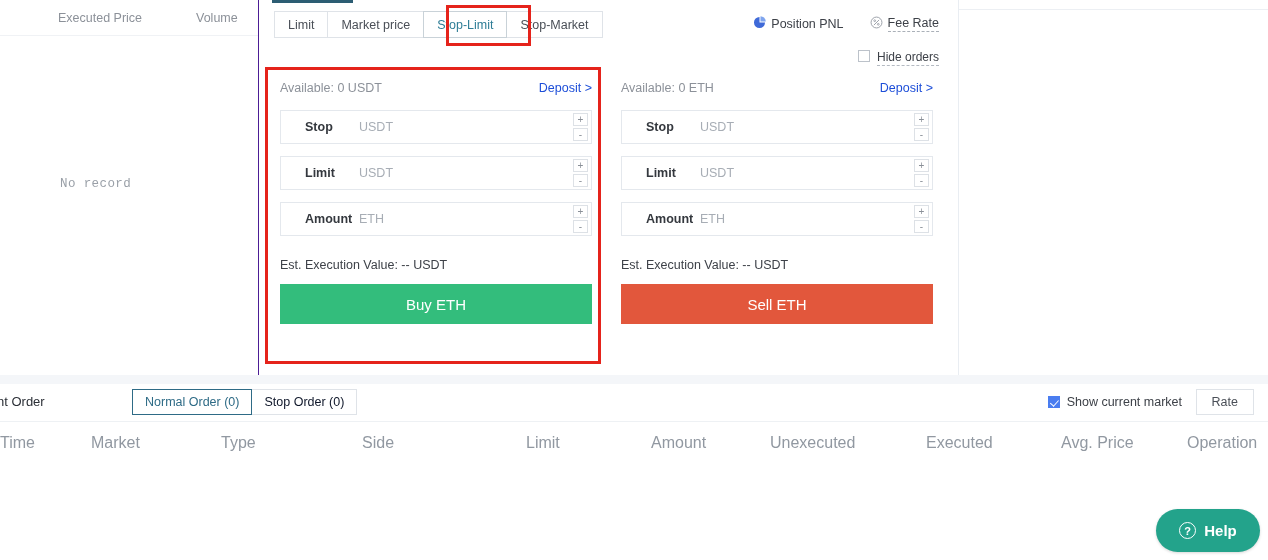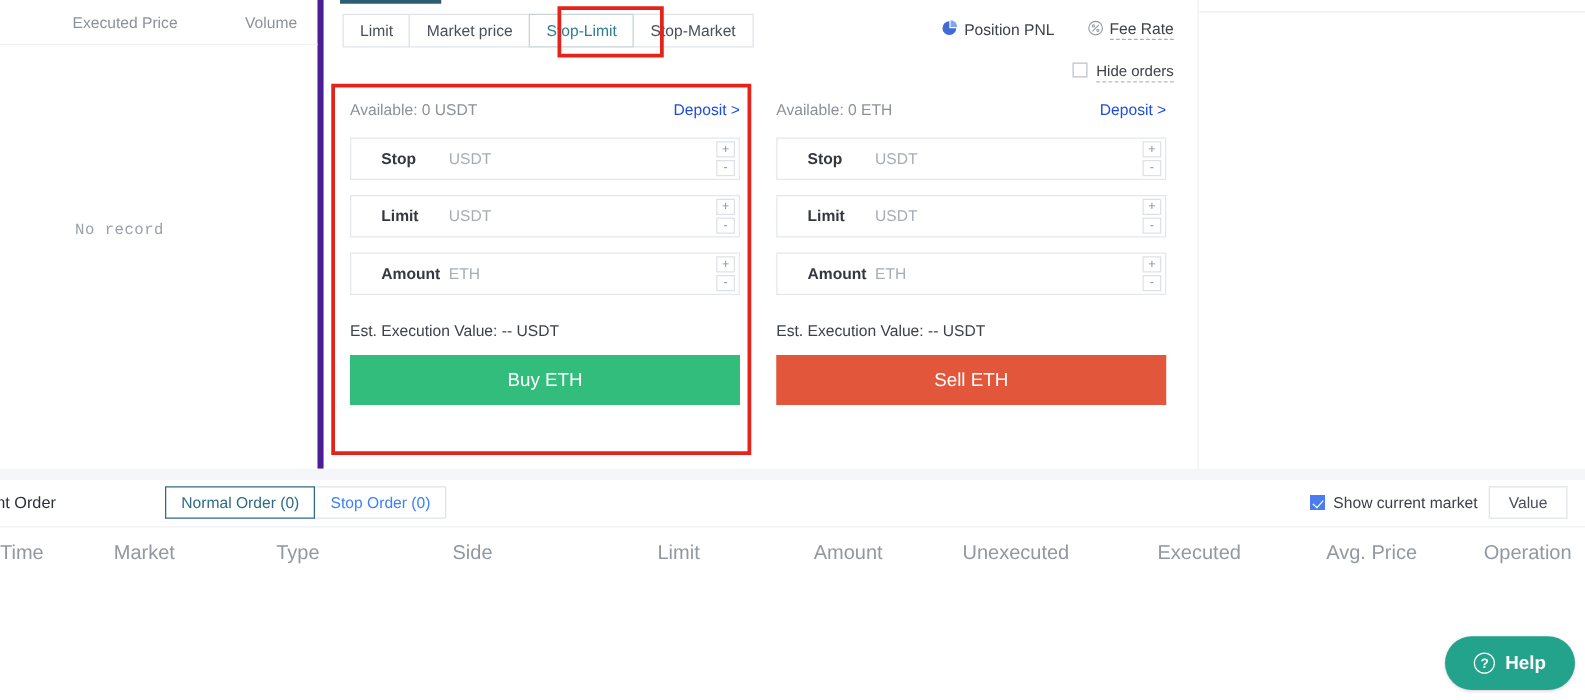--- a/index.html
+++ b/index.html
@@ -16,21 +16,21 @@
     position: relative;
     width: 1268px; height: 560px;
     background: #ffffff;
   }
 
   
   .left-col {
     position: absolute; left: 0; top: 0;
     width: 259px; height: 375px;
     background: #ffffff;
-    border-right: 5px solid #4c1d95;
+    border-right: 1px solid #4c1d95;
   }
   .left-head {
     position: absolute; top: 0; left: 0; right: 0;
     height: 36px;
     border-bottom: 1px solid #f0f2f5;
     display: flex; align-items: center;
   }
   .left-head .lh-exec {
     position: absolute; left: 58px; top: 11px;
     font-size: 12.5px; color: #8c9199;
@@ -237,21 +237,21 @@
   }
   .order-tabs {
     position: absolute; left: 92px; top: 5px;
     display: flex;
     padding-left: 40px;
   }
   .order-tab {
     height: 26px; padding: 0 12px;
     border: 1px solid #dfe3e8;
     margin-right: -1px;
-    background: #fff; color: #3b82f6;
+    background: #fff; color: #0f172a;
     font-size: 12.5px;
     display: flex; align-items: center;
     cursor: pointer; white-space: nowrap;
   }
   .order-tab.active {
     color: #2e6b86; border-color: #2e6b86;
     position: relative; z-index: 2;
   }
   .show-market {
     position: absolute; right: 86px; top: 11px;
@@ -448,21 +448,21 @@
       <div class="order-tabs">
         <div class="order-tab active">Normal Order (0)</div>
         <div class="order-tab">Stop Order (0)</div>
       </div>
 
       <label class="show-market">
         <span class="cbox checked"></span>
         <span>Show current market</span>
       </label>
 
-      <button class="more-btn">Value</button>
+      <button class="more-btn">Rate</button>
     </div>
 
     <div class="thead">
       <div class="th" style="left:0px">Time</div>
       <div class="th" style="left:91px">Market</div>
       <div class="th" style="left:221px">Type</div>
       <div class="th" style="left:362px">Side</div>
       <div class="th" style="left:526px">Limit</div>
       <div class="th" style="left:651px">Amount</div>
       <div class="th" style="left:770px">Unexecuted</div>

